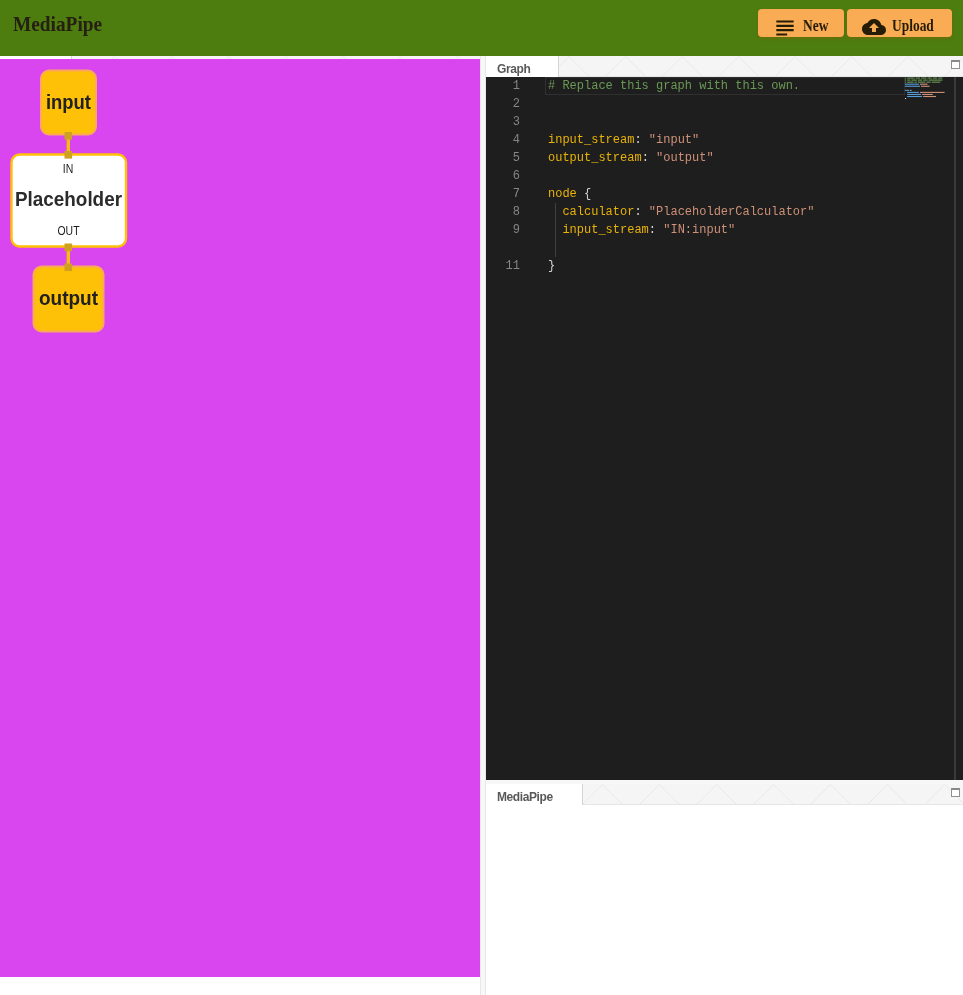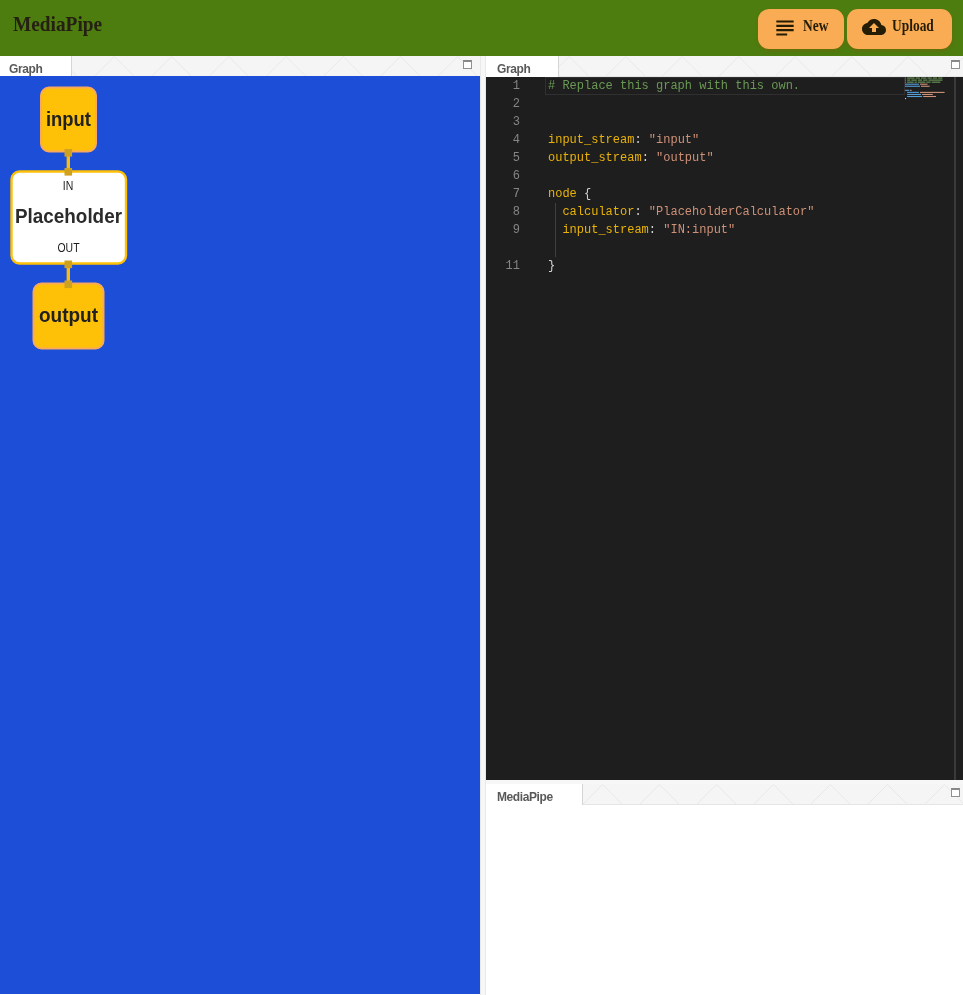--- a/index.html
+++ b/index.html
@@ -3,41 +3,41 @@
 <meta charset="utf-8">
 <style>
 * { margin:0; padding:0; box-sizing:border-box; }
 html,body { width:963px; height:995px; overflow:hidden; background:#fff;
   font-family:"Liberation Sans", sans-serif; }
 #page { position:relative; width:963px; height:995px; }
 
 
 #topbar { position:absolute; left:0; top:0; width:963px; height:56px; background:#4d7c0f;font-family:Liberation Serif, serif; }
 #title { position:absolute; left:13px; top:13.5px; font-size:21px; line-height:21px; font-weight:bold; color:#262014; transform:scaleX(0.92); transform-origin:left top; }
-.btn { position:absolute; top:9px; height:40px; background:#F9AC53; border:none; border-radius:11px;
+.btn { position:absolute; top:9px; height:28px; background:#F9AC53; border:none; border-radius:4px;
   color:#241C05; box-shadow:0 2px 3px rgba(140,85,0,0.35); }
 .btn svg { position:absolute; }
 .btn .lbl { position:absolute; font-size:16px; line-height:16px; font-weight:bold;
   transform:scaleX(0.84); transform-origin:left top; white-space:nowrap; }
 #btn-new { left:758px; width:86px; }
 #btn-upload { left:847px; width:105px; }
 
 
 .pheader { position:absolute; height:21px; background-color:#f5f5f5; border-bottom:1px solid #e5e5e5; }
 .pheader svg.pat { position:absolute; left:0; top:0; }
 .tab { position:absolute; top:0; height:21px; background:#fff; border-right:1px solid #d5d5d5;
   font-size:12px; font-weight:bold; color:#595959; letter-spacing:-0.4px; padding:5.5px 12px 0 12px; white-space:nowrap; }
 .maxi { position:absolute; width:9px; height:9px; background:#fff;
   border:1px solid #909090; border-top:2px solid #888; }
 
 
 #graph-header { left:0; top:56px; width:480px; }
 #graph-tab { left:0; padding-left:9px; width:72px; }
 #graph-maxi { left:463px; top:60px; }
-#graph-content { position:absolute; left:0; top:76px; width:480px; height:918px; background:#1d4ed8; }
+#graph-content { position:absolute; left:0; top:59px; width:480px; height:918px; background:#d946ef; }
 
 
 #vsplit { position:absolute; left:480px; top:56px; width:6px; height:939px; background:#f7f7f7;
   border-left:1px solid #e8e8e8; border-right:1px solid #e8e8e8; }
 
 
 #editor-header { left:486px; top:56px; width:477px; }
 #editor-tab { left:0; padding-left:11px; width:73px; }
 #editor-maxi { left:951px; top:60px; }
 #editor { position:absolute; left:486px; top:76.5px; width:477px; height:703px; background:#1e1e1e; overflow:hidden; }

